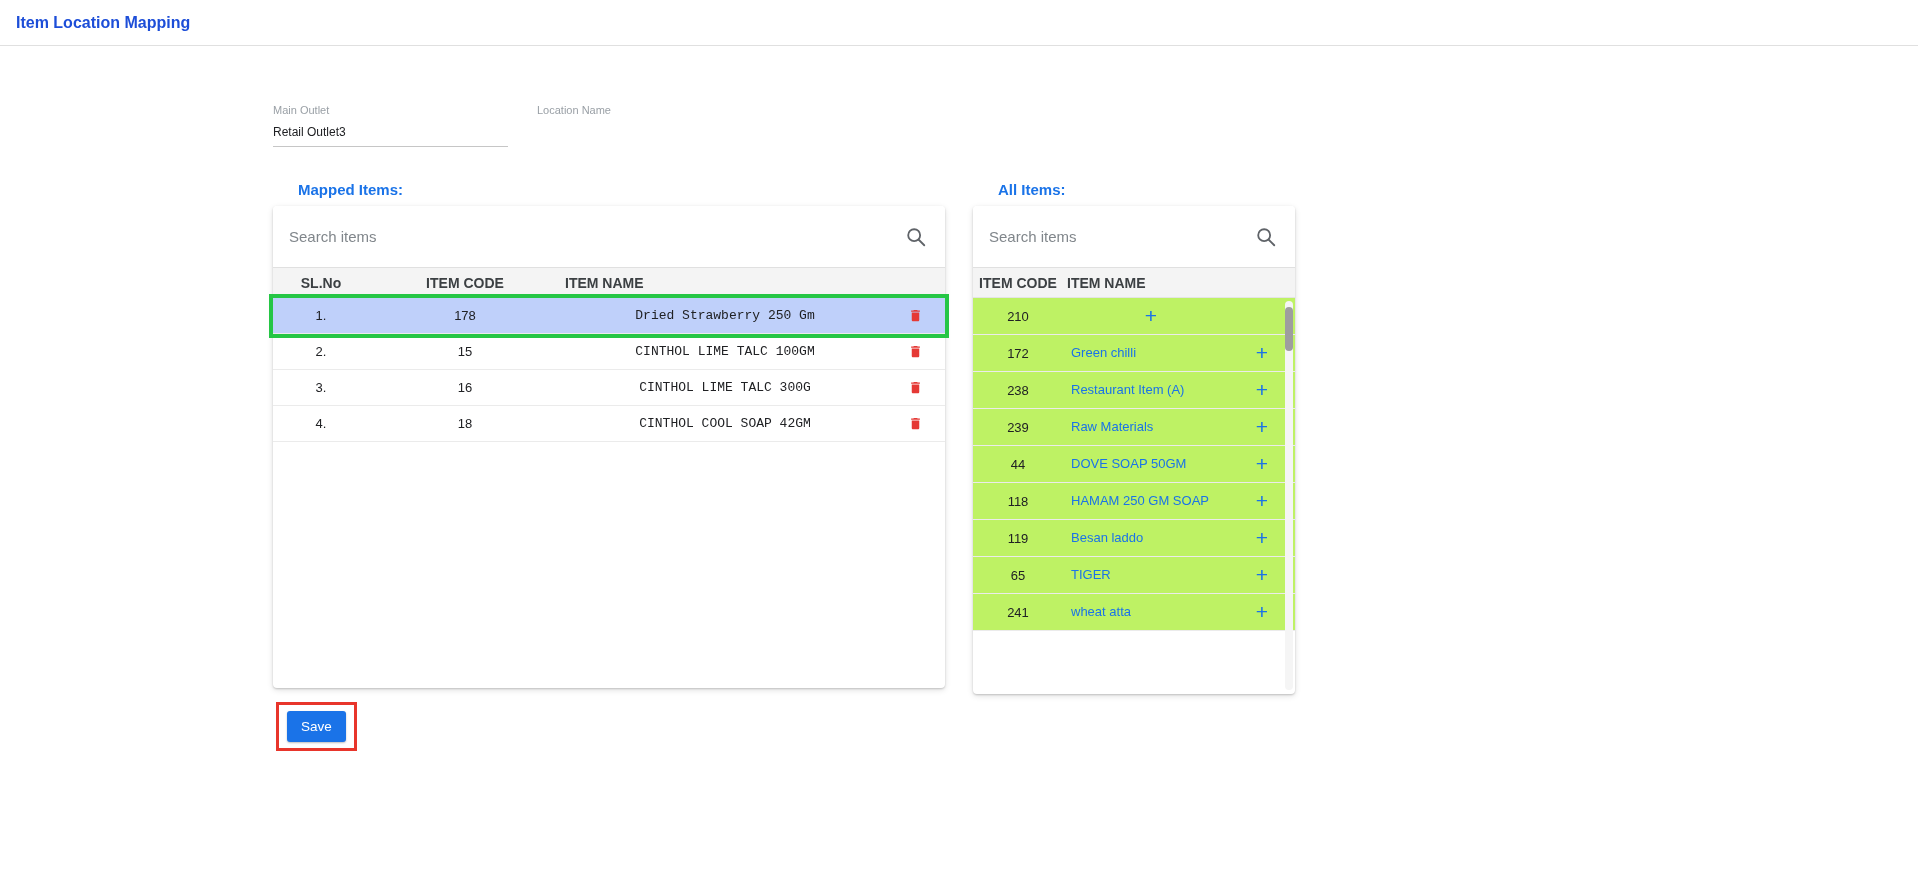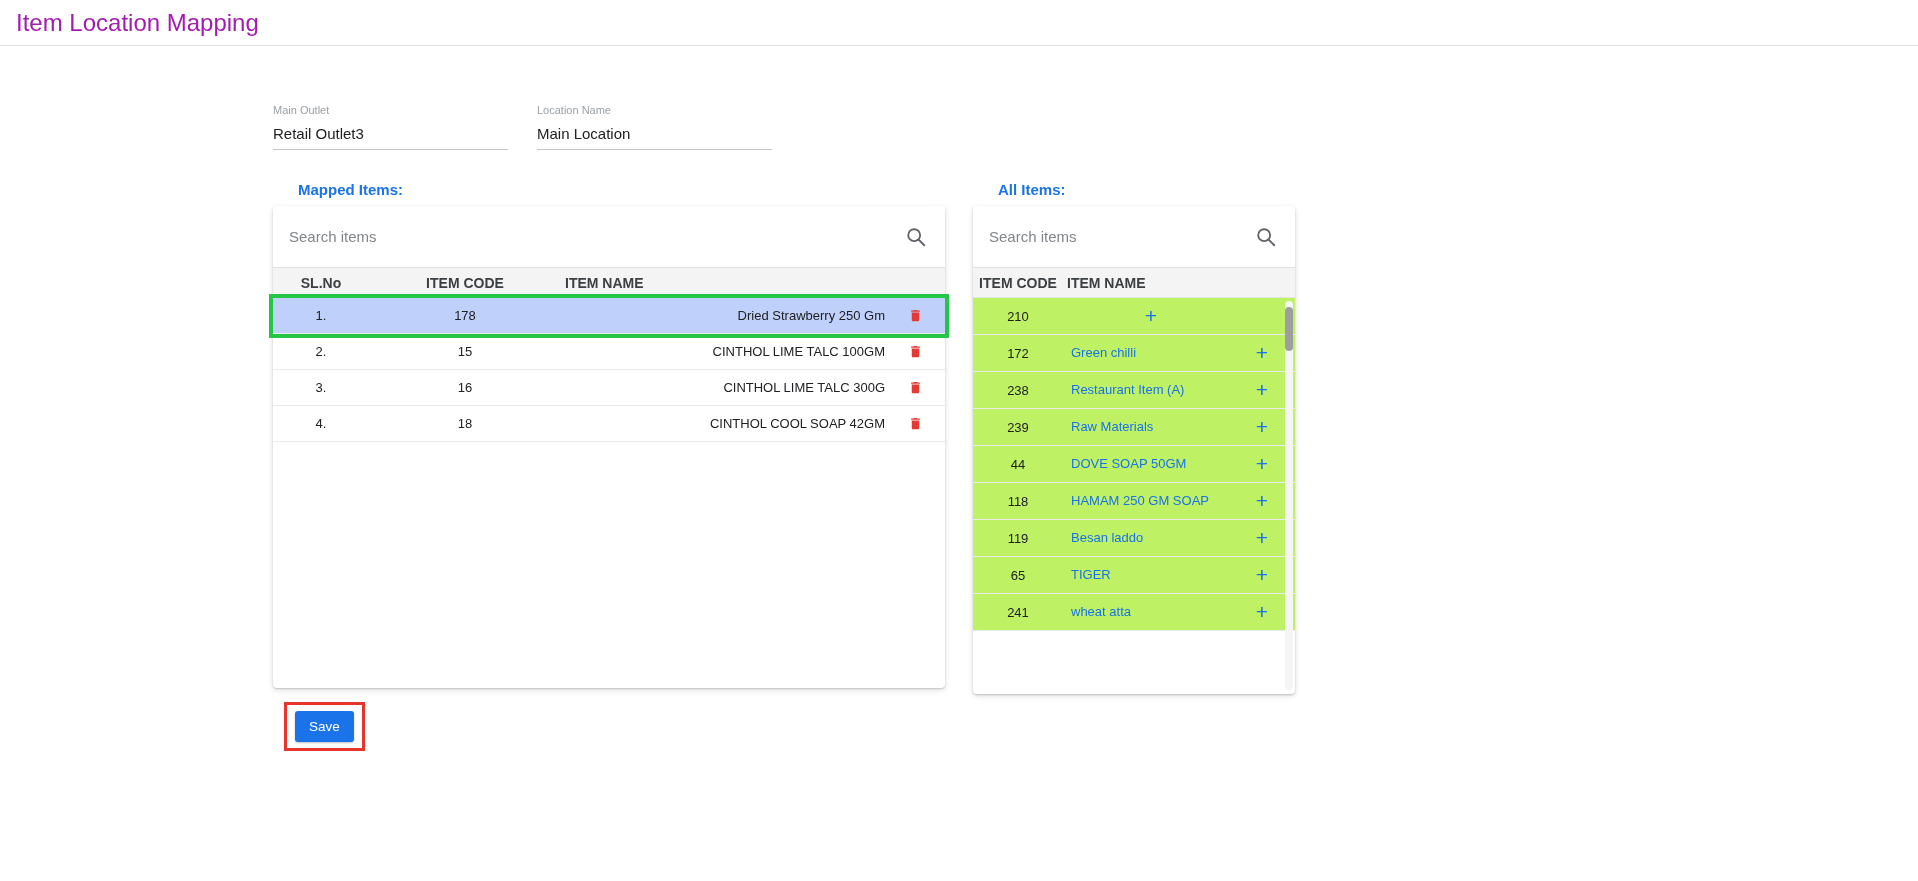--- a/index.html
+++ b/index.html
@@ -3,32 +3,32 @@
 <meta charset="utf-8">
 <style>
   * { box-sizing: border-box; margin: 0; padding: 0; }
   html, body { width: 1918px; height: 881px; background: #ffffff; font-family: "Liberation Sans", sans-serif; overflow: hidden; }
 
   
   .app-header {
     height: 46px; display: flex; align-items: center;
     padding-left: 16px; border-bottom: 1px solid #e0e0e0; background: #fff;
   }
-  .app-title { font-size: 24px; color: #a21caf; font-weight: 400; }
+  .app-title { font-size: 16px; color: #1d4ed8; font-weight: 700; }
 
   .content { position: relative; width: 1604px; height: 835px; }
 
   
   .field { position: absolute; width: 235px; }
   .field-main-outlet { left: 273px; top: 58px; }
   .field-location { left: 537px; top: 58px; }
   .field-label { font-size: 11px; color: #9aa0a6; display: block; margin-bottom: 4px; }
   .field-input {
     width: 100%; border: none; border-bottom: 1px solid #c6c6c6; outline: none;
-    font-size: 15px; color: #202124; padding: 5px 0 7px 0; background: transparent;
+    font-size: 12px; color: #202124; padding: 5px 0 7px 0; background: transparent;
     font-family: "Liberation Sans", sans-serif;
   }
 
   .panel-heading { position: absolute; font-size: 15px; font-weight: 700; color: #1a73e8; margin-left: 25px; }
   .heading-mapped { left: 273px; top: 135px; }
   .heading-all { left: 973px; top: 135px; }
 
   .card {
     position: absolute; background: #fff; border-radius: 4px;
     box-shadow: 0 1px 2px rgba(0,0,0,0.18), 0 2px 6px rgba(0,0,0,0.12);
@@ -60,21 +60,21 @@
     display: grid; grid-template-columns: 96px 192px 1fr 60px;
     min-height: 36px; align-items: center; border-bottom: 1px solid #ebebeb;
     font-size: 13px; color: #202124; cursor: pointer; background: #fff;
   }
   .mrow.selected {
     background: #bfd0fa;
     box-shadow: 0 0 0 4px #25c645;
     position: relative; z-index: 2;
   }
   .cell-center { text-align: center; }
-  .cell-name { text-align: right; padding-left: 4px; }
+  .cell-name { text-align: center; padding-left: 4px; font-family: Liberation Mono, monospace; }
   .cell-action { display: flex; justify-content: center; align-items: center; cursor: pointer; }
   .trash-svg { width: 15px; height: 17px; }
 
   
   .arow {
     display: grid; grid-template-columns: 90px 1fr 46px; padding-right: 10px;
     min-height: 37px; align-items: center; border-bottom: 1px solid #ebebeb;
     font-size: 13px; color: #202124; background: #bef264;
   }
   .arow .code { text-align: center; }
@@ -87,21 +87,21 @@
     position: absolute; right: 2px; top: 95px; bottom: 4px; width: 8px;
     background: #f5f5f5; border-radius: 4px;
   }
   .vscroll-thumb {
     position: absolute; top: 6px; left: 0; width: 8px; height: 44px;
     background: #9e9e9e; border-radius: 4px; cursor: grab;
   }
 
   
   .save-annotation {
-    position: absolute; left: 284px; top: 656px;
+    position: absolute; left: 276px; top: 656px;
     border: 3px solid #e8352b; padding: 6px 8px; background: transparent;
   }
   .save-button {
     background: #1a73e8; color: #ffffff; border: none; border-radius: 3px;
     font-size: 13.5px; padding: 8px 14px; cursor: pointer;
     font-family: "Liberation Sans", sans-serif;
     box-shadow: 0 1px 2px rgba(0,0,0,0.25);
   }
 </style>
 </head>
@@ -112,21 +112,20 @@
 </header>
 
 <div class="content">
 
   <div class="field field-main-outlet">
     <span class="field-label">Main Outlet</span>
     <input class="field-input" value="Retail Outlet3" style="">
   </div>
   <div class="field field-location">
     <span class="field-label">Location Name</span>
-    <input class="field-input" value="Main Location" style="">
   </div>
 
   <div class="panel-heading heading-mapped">Mapped Items:</div>
   <div class="panel-heading heading-all">All Items:</div>
 
   <div class="card card-mapped">
     <div class="search-row">
       <input class="search-input" placeholder="Search items" style="">
       <svg class="search-icon" viewBox="0 0 24 24">
         <circle cx="10" cy="10" r="6.5" fill="none" stroke="#5f6368" stroke-width="2"></circle>

